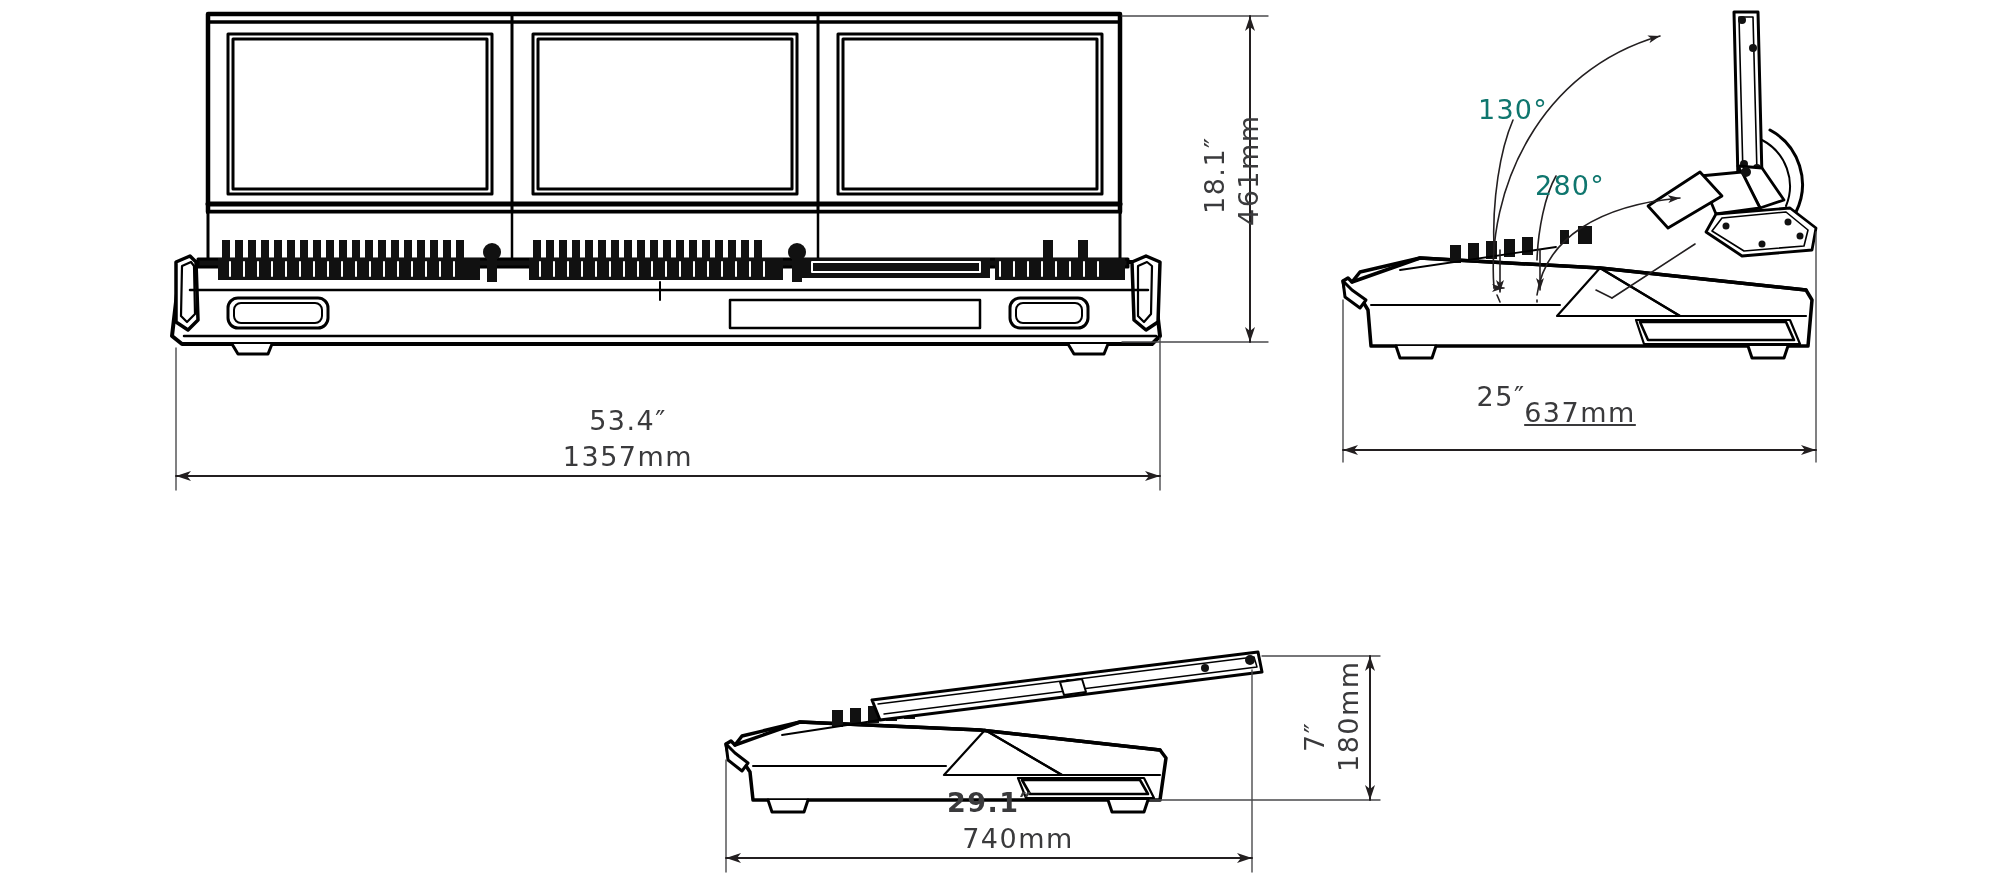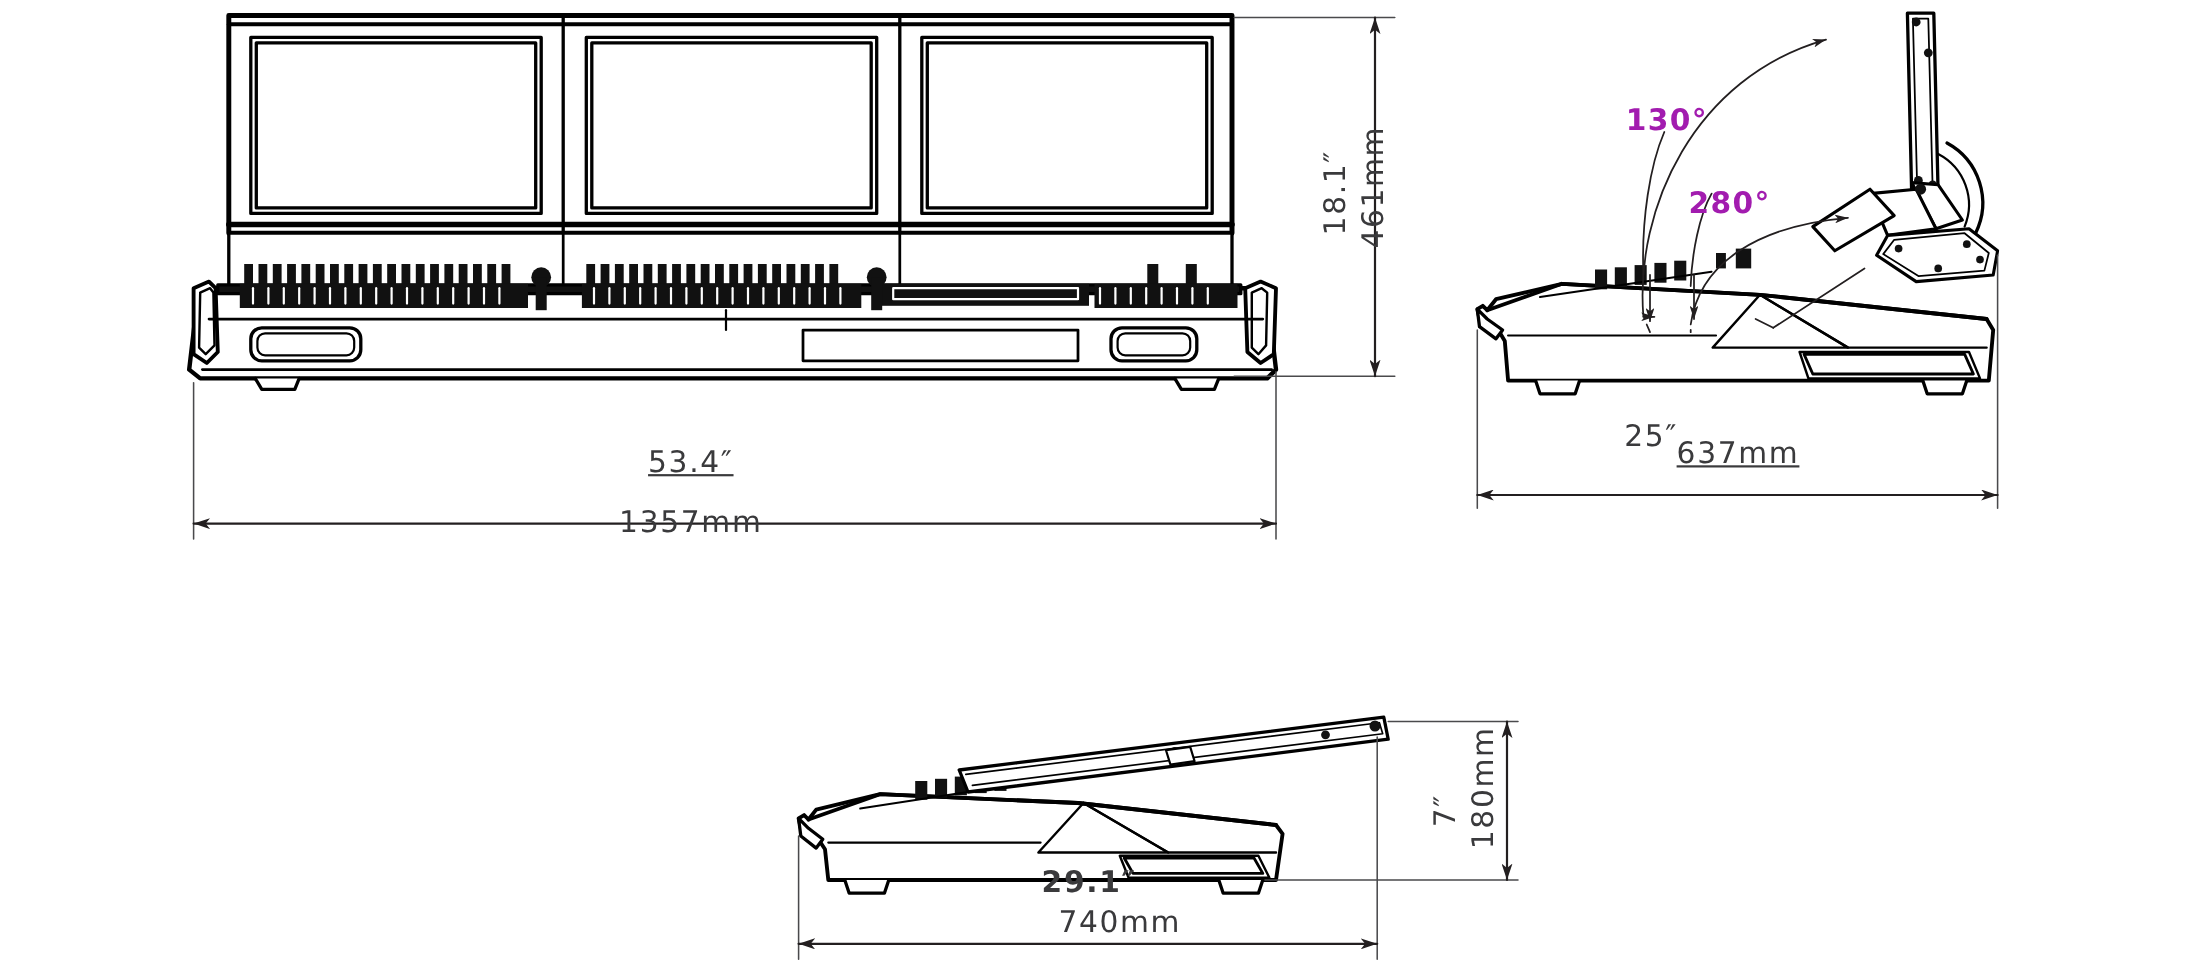--- a/index.html
+++ b/index.html
@@ -40,23 +40,22 @@
   }
   .dimtext.vert {
     transform-origin: 0 0;
     transform: rotate(-90deg);
   }
   .angtext {
     position: absolute;
     font-family: "DejaVu Sans", sans-serif;
     font-size: 27px;
     letter-spacing: 1.2px;
-    color: #a21caf;
+    color: #0f766e;
     white-space: nowrap;
-    font-weight: bold;
   }
   .stack { text-align: center; }
 </style>
 </head>
 <body>
 
 <div id="sheet">
 
   <svg class="layer" viewBox="0 0 2000 880">
     <defs>
@@ -366,22 +365,22 @@
           <line x1="1262" y1="656" x2="1380" y2="656"></line>
           <line x1="1150" y1="800" x2="1380" y2="800"></line>
         </g>
         <line x1="726" y1="858" x2="1252" y2="858" stroke="#231f20" stroke-width="2" marker-start="url(#arrStart)" marker-end="url(#arrEnd)"></line>
         <line x1="1370" y1="656" x2="1370" y2="800" stroke="#231f20" stroke-width="2" marker-start="url(#arrStart)" marker-end="url(#arrEnd)"></line>
       </g>
 
     </g>
   </svg>
 
-  <div class="dimtext stack" style="left:628px; top:404px; transform:translateX(-50%);text-decoration:underline;">53.4″</div>
-  <div class="dimtext stack" style="left:628px; top:440px; transform:translateX(-50%);margin-top:19px;">1357mm</div>
+  <div class="dimtext stack" style="left:628px; top:404px; transform:translateX(-50%);">53.4″</div>
+  <div class="dimtext stack" style="left:628px; top:440px; transform:translateX(-50%);">1357mm</div>
 
   <div class="dimtext vert" style="left:1198px; top:214px;">18.1″</div>
   <div class="dimtext vert" style="left:1232px; top:226px;">461mm</div>
 
   <div class="angtext" style="left:1478px; top:94px;">130°</div>
   <div class="angtext" style="left:1535px; top:170px;">280°</div>
 
   <div class="dimtext stack" style="left:1501px; top:380px; transform:translateX(-50%);">25″</div>
   <div class="dimtext stack" style="left:1580px; top:396px; transform:translateX(-50%);text-decoration:underline;">637mm</div>
 

